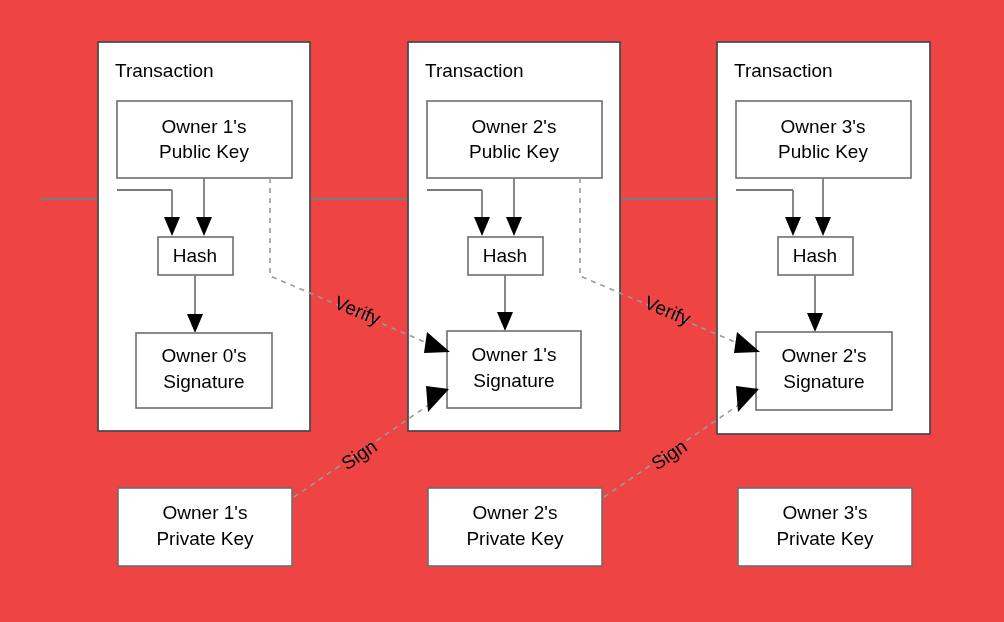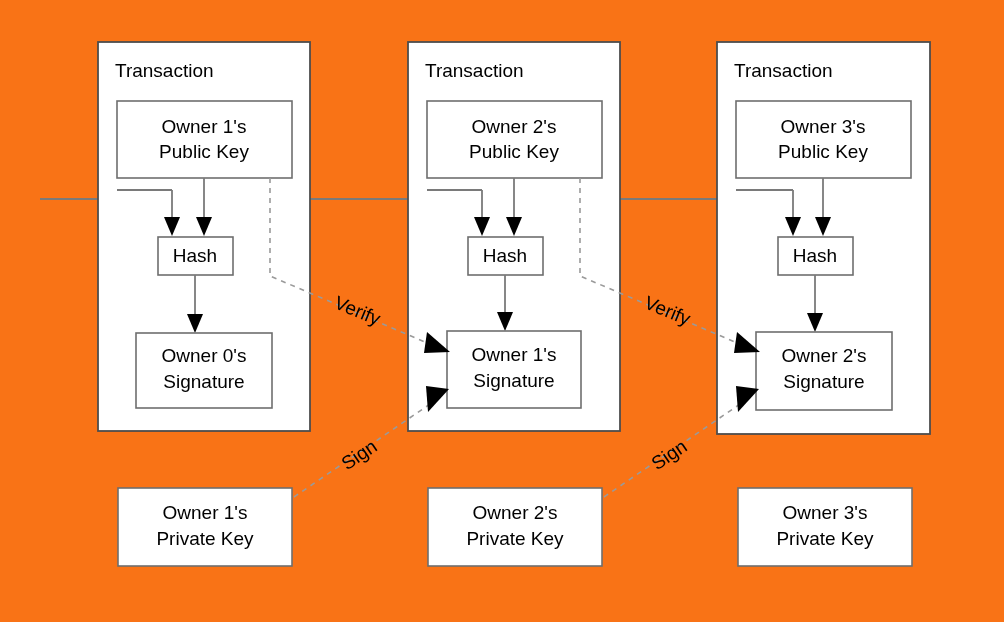--- a/index.html
+++ b/index.html
@@ -11,21 +11,21 @@
   body {
     width: 1004px;
     height: 622px;
     font-family: "Liberation Sans", sans-serif;
     overflow: hidden;
   }
   #diagram-root {
     position: relative;
     width: 1004px;
     height: 622px;
-    background: #f97316;
+    background: #ef4444;
   }
   svg#chain-diagram {
     display: block;
     width: 1004px;
     height: 622px;
   }
   .box-rect {
     fill: #ffffff;
     stroke: #6e6e6e;
     stroke-width: 1.6;

